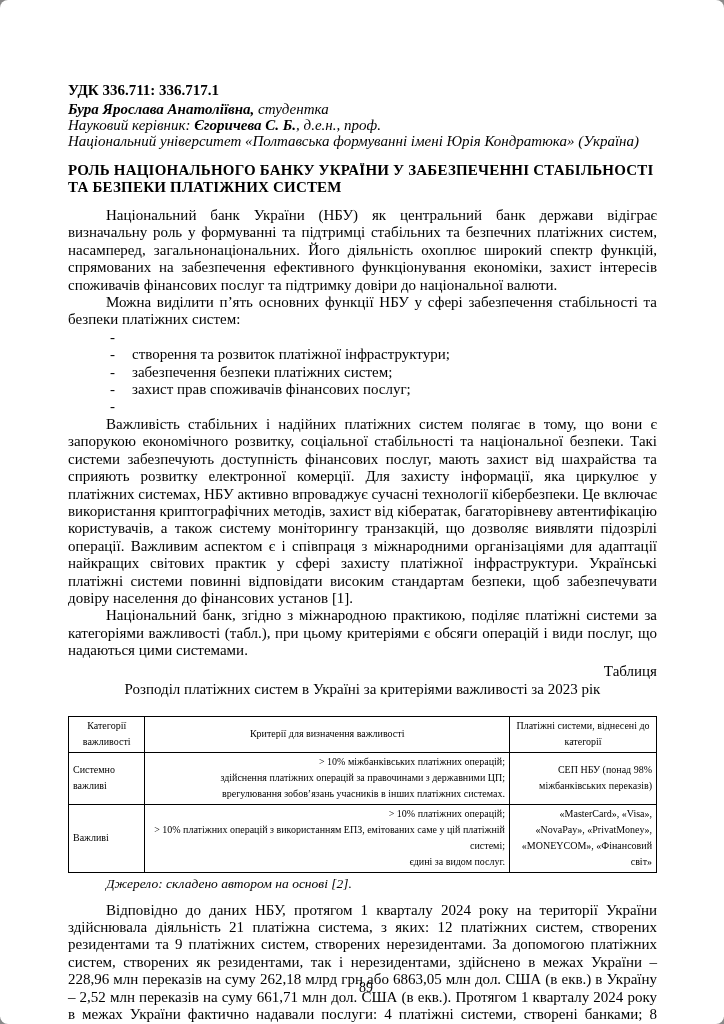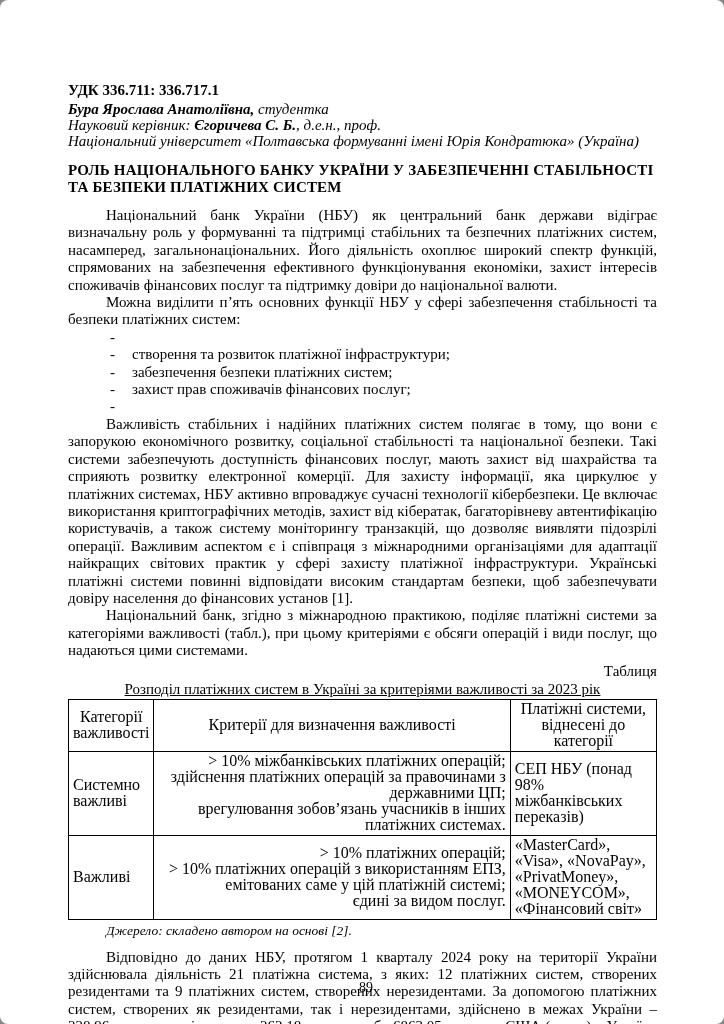--- a/index.html
+++ b/index.html
@@ -50,38 +50,37 @@
   .table-label {
     text-align: right;
     font-size: 15px;
     line-height: 18px;
     margin-top: 2px;
   }
   .table-title {
     text-align: center;
     font-size: 15px;
     line-height: 18px;
-    text-decoration: underline;
   }
   table.data-table {
     width: 100%;
     border-collapse: collapse;
-    font-size: 16px;
+    font-size: 10px;
     line-height: 16px;
-    margin-top: 1px;
+    margin-top: 18px;
   }
   table.data-table th, table.data-table td {
     border: 1px solid #000;
     padding: 1px 4px 2px 4px;
     vertical-align: middle;
   }
   table.data-table th { font-weight: normal; text-align: center; }
   td.cat-cell { text-align: left; }
   td.criteria-cell { white-space: pre-line; text-align: right; vertical-align: middle; }
-  td.systems-cell { text-align: left; vertical-align: top; }
+  td.systems-cell { text-align: right; vertical-align: top; }
   .col-cat { width: 13%; }
   .col-criteria { width: 62%; }
   .col-systems { width: 25%; }
   .source-note {
     font-style: italic;
     font-size: 13.5px;
     line-height: 16px;
     text-indent: 38px;
     margin-top: 3px;
     margin-bottom: 10px;

